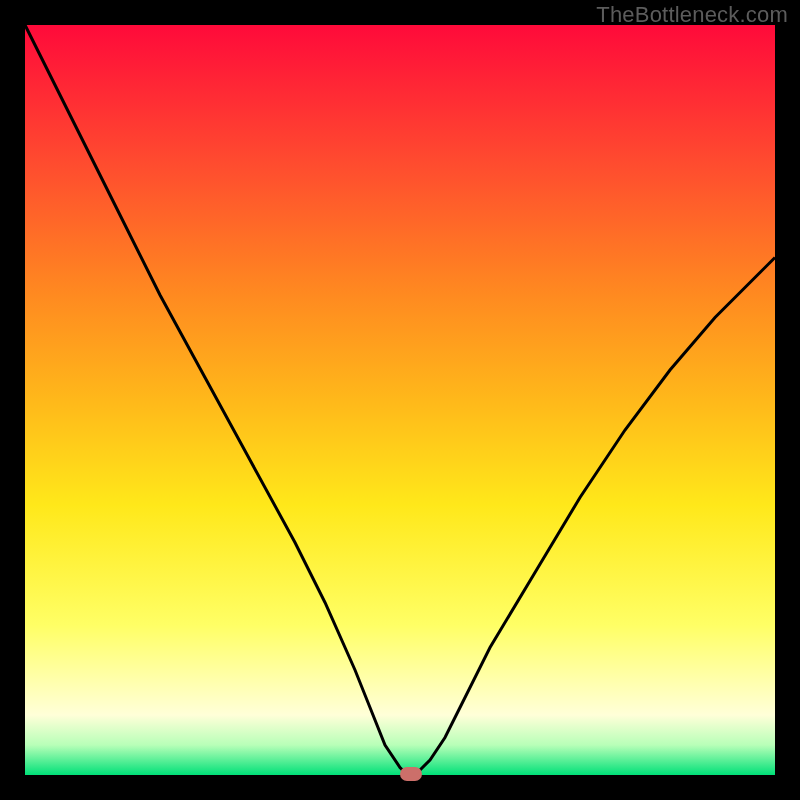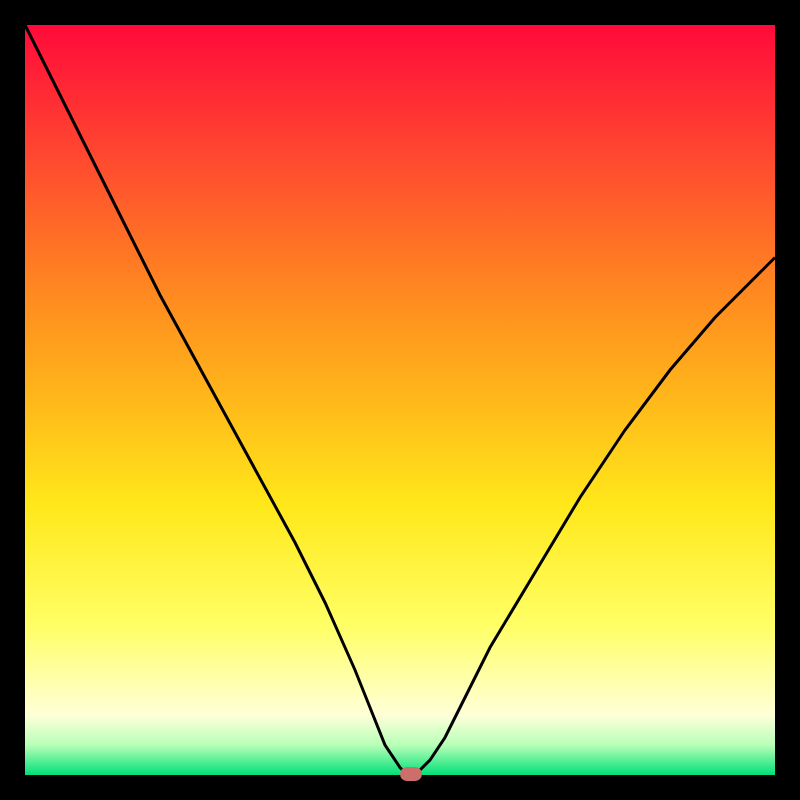--- a/index.html
+++ b/index.html
@@ -69,13 +69,14 @@
 <div class="frame">
 
   <div class="plot-area"></div>
 
   <svg class="curve-svg" viewBox="0 0 750 750" preserveAspectRatio="none">
     <path id="curve-path" d="M0.0 0.0 L45.0 90.0 L90.0 180.0 L135.0 270.0 L180.0 352.5 L225.0 435.0 L270.0 517.5 L300.0 577.5 L330.0 645.0 L345.0 682.5 L360.0 720.0 L375.0 742.5 L382.5 750.0 L390.0 750.0 L405.0 735.0 L420.0 712.5 L435.0 682.5 L465.0 622.5 L510.0 547.5 L555.0 472.5 L600.0 405.0 L645.0 345.0 L690.0 292.5 L735.0 247.5 L750.0 232.5" fill="none" stroke="#000" stroke-width="3"></path>
   </svg>
 
   <div id="marker" class="marker" style="left: 400.25px; top: 767px;"></div>
 
+  <div class="watermark">TheBottleneck.com</div>
 </div>
 
 </body></html>

